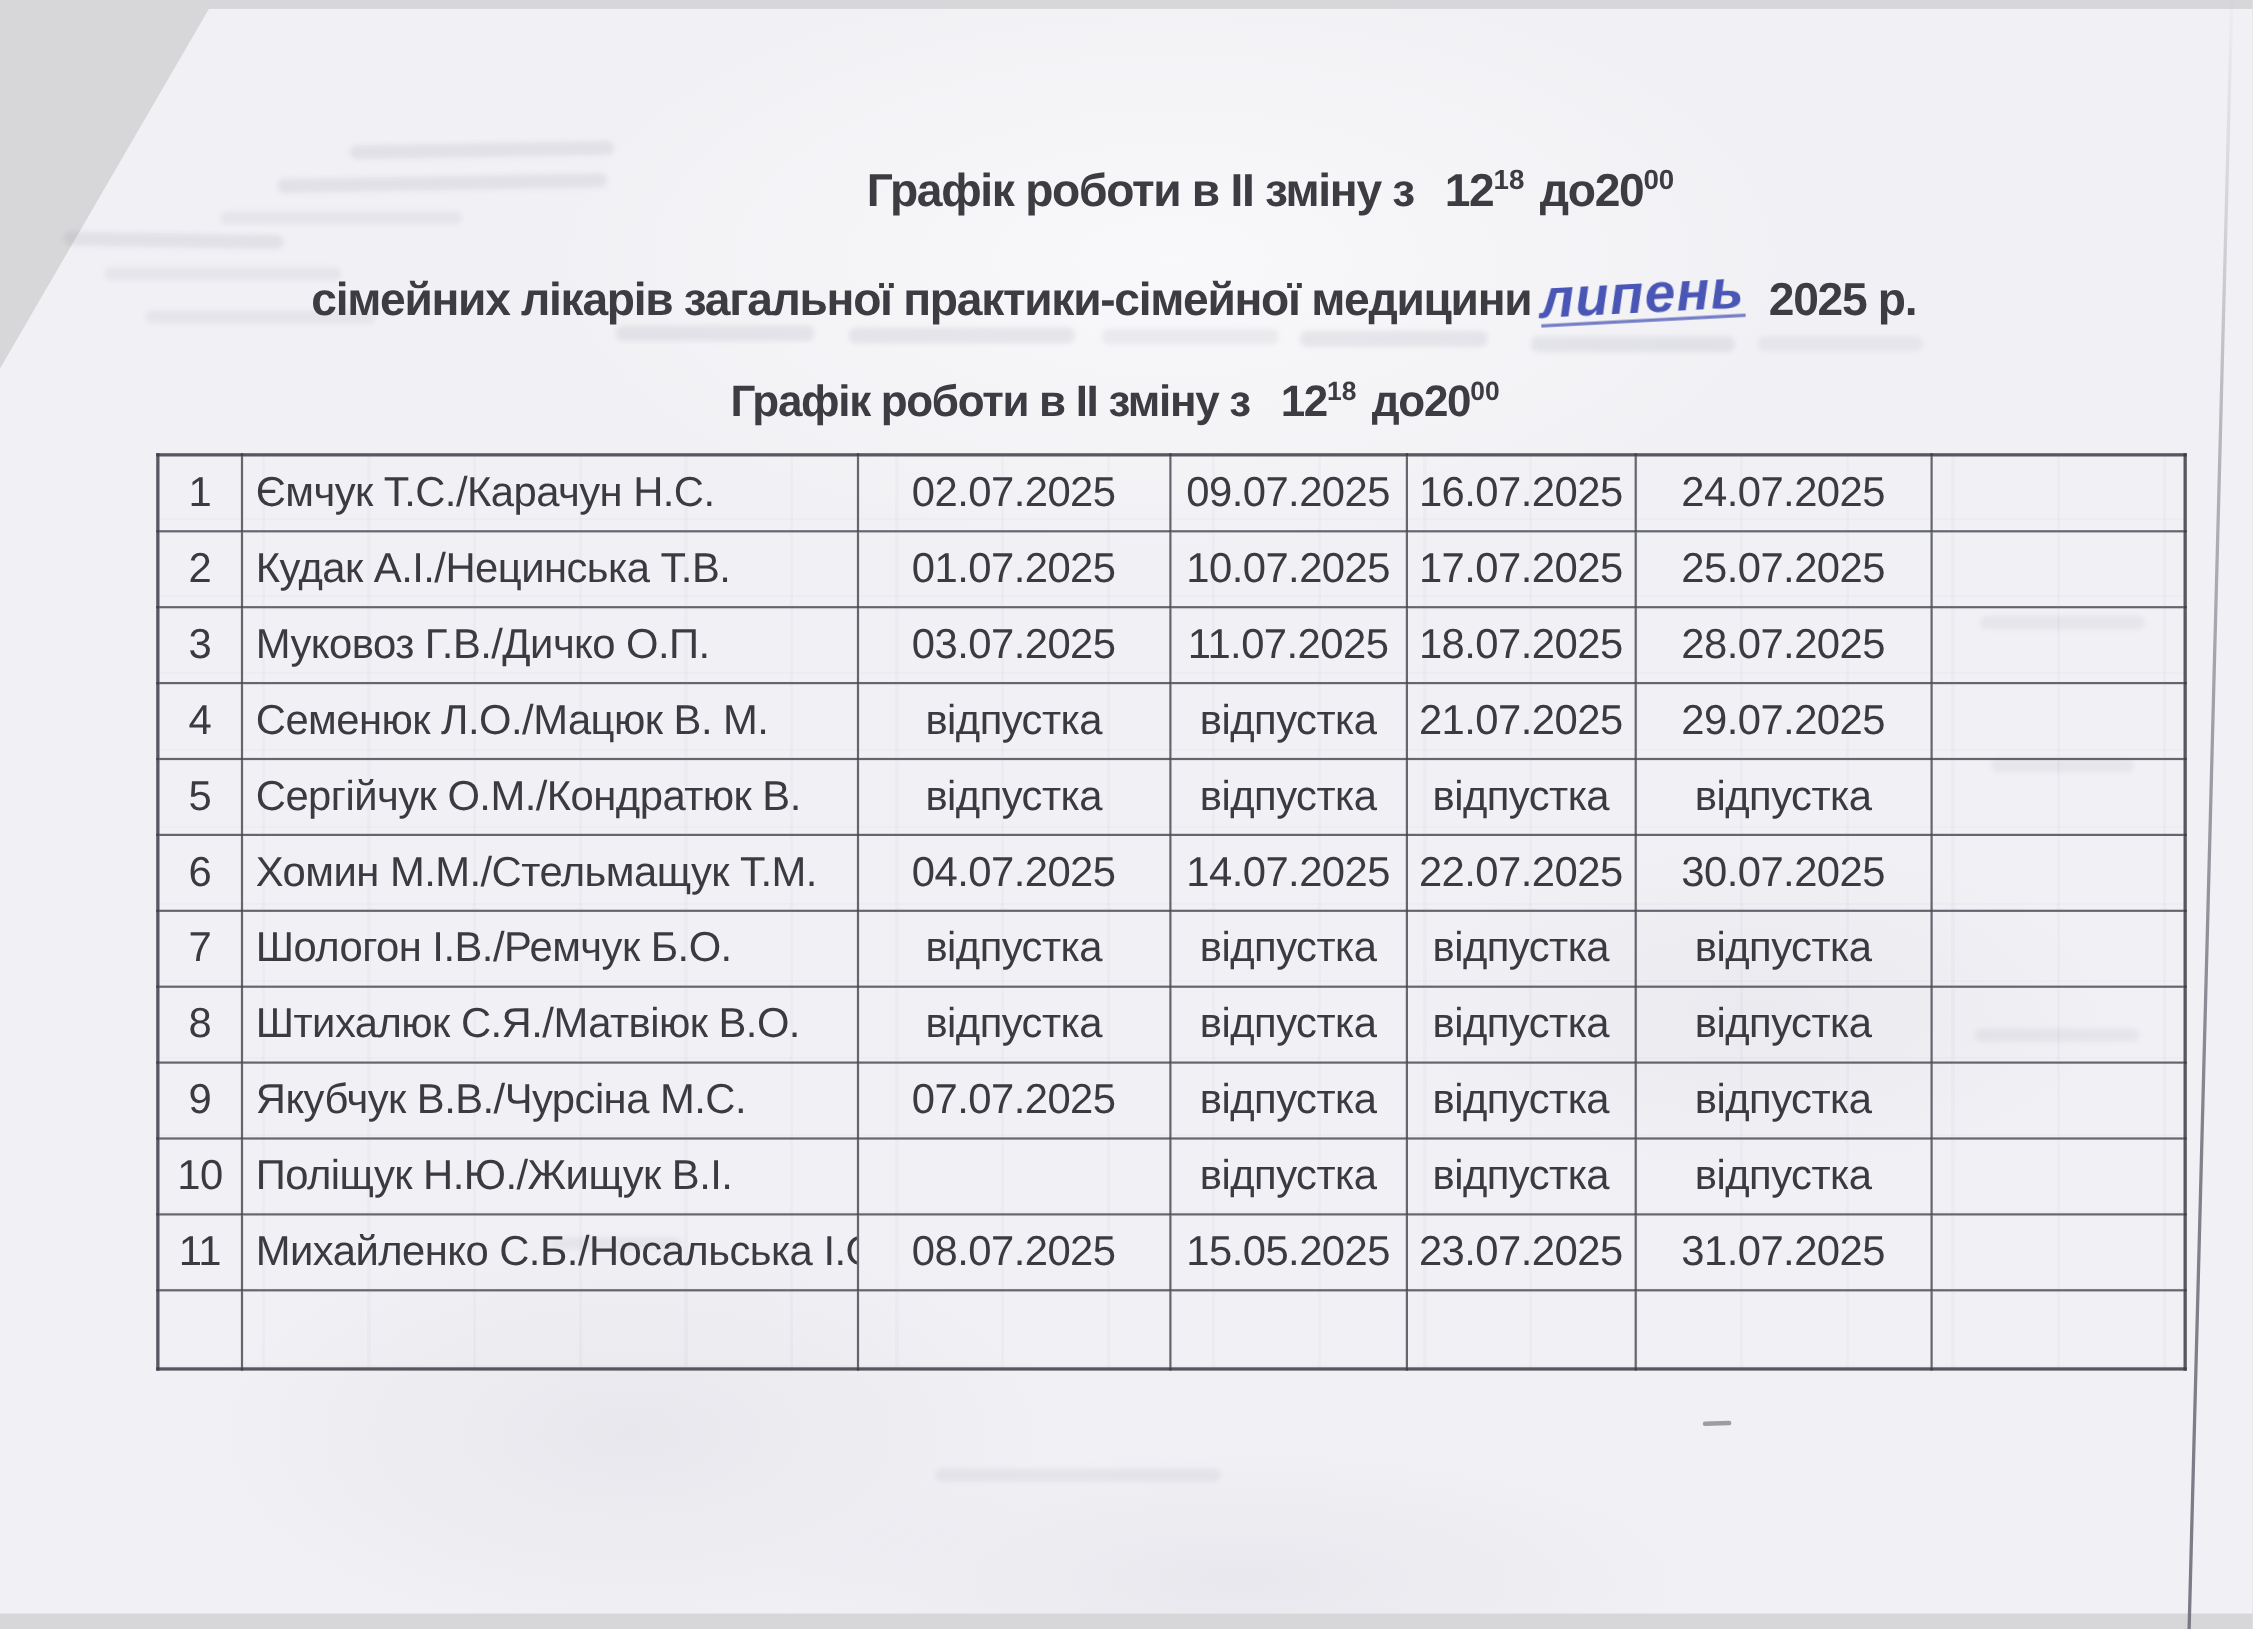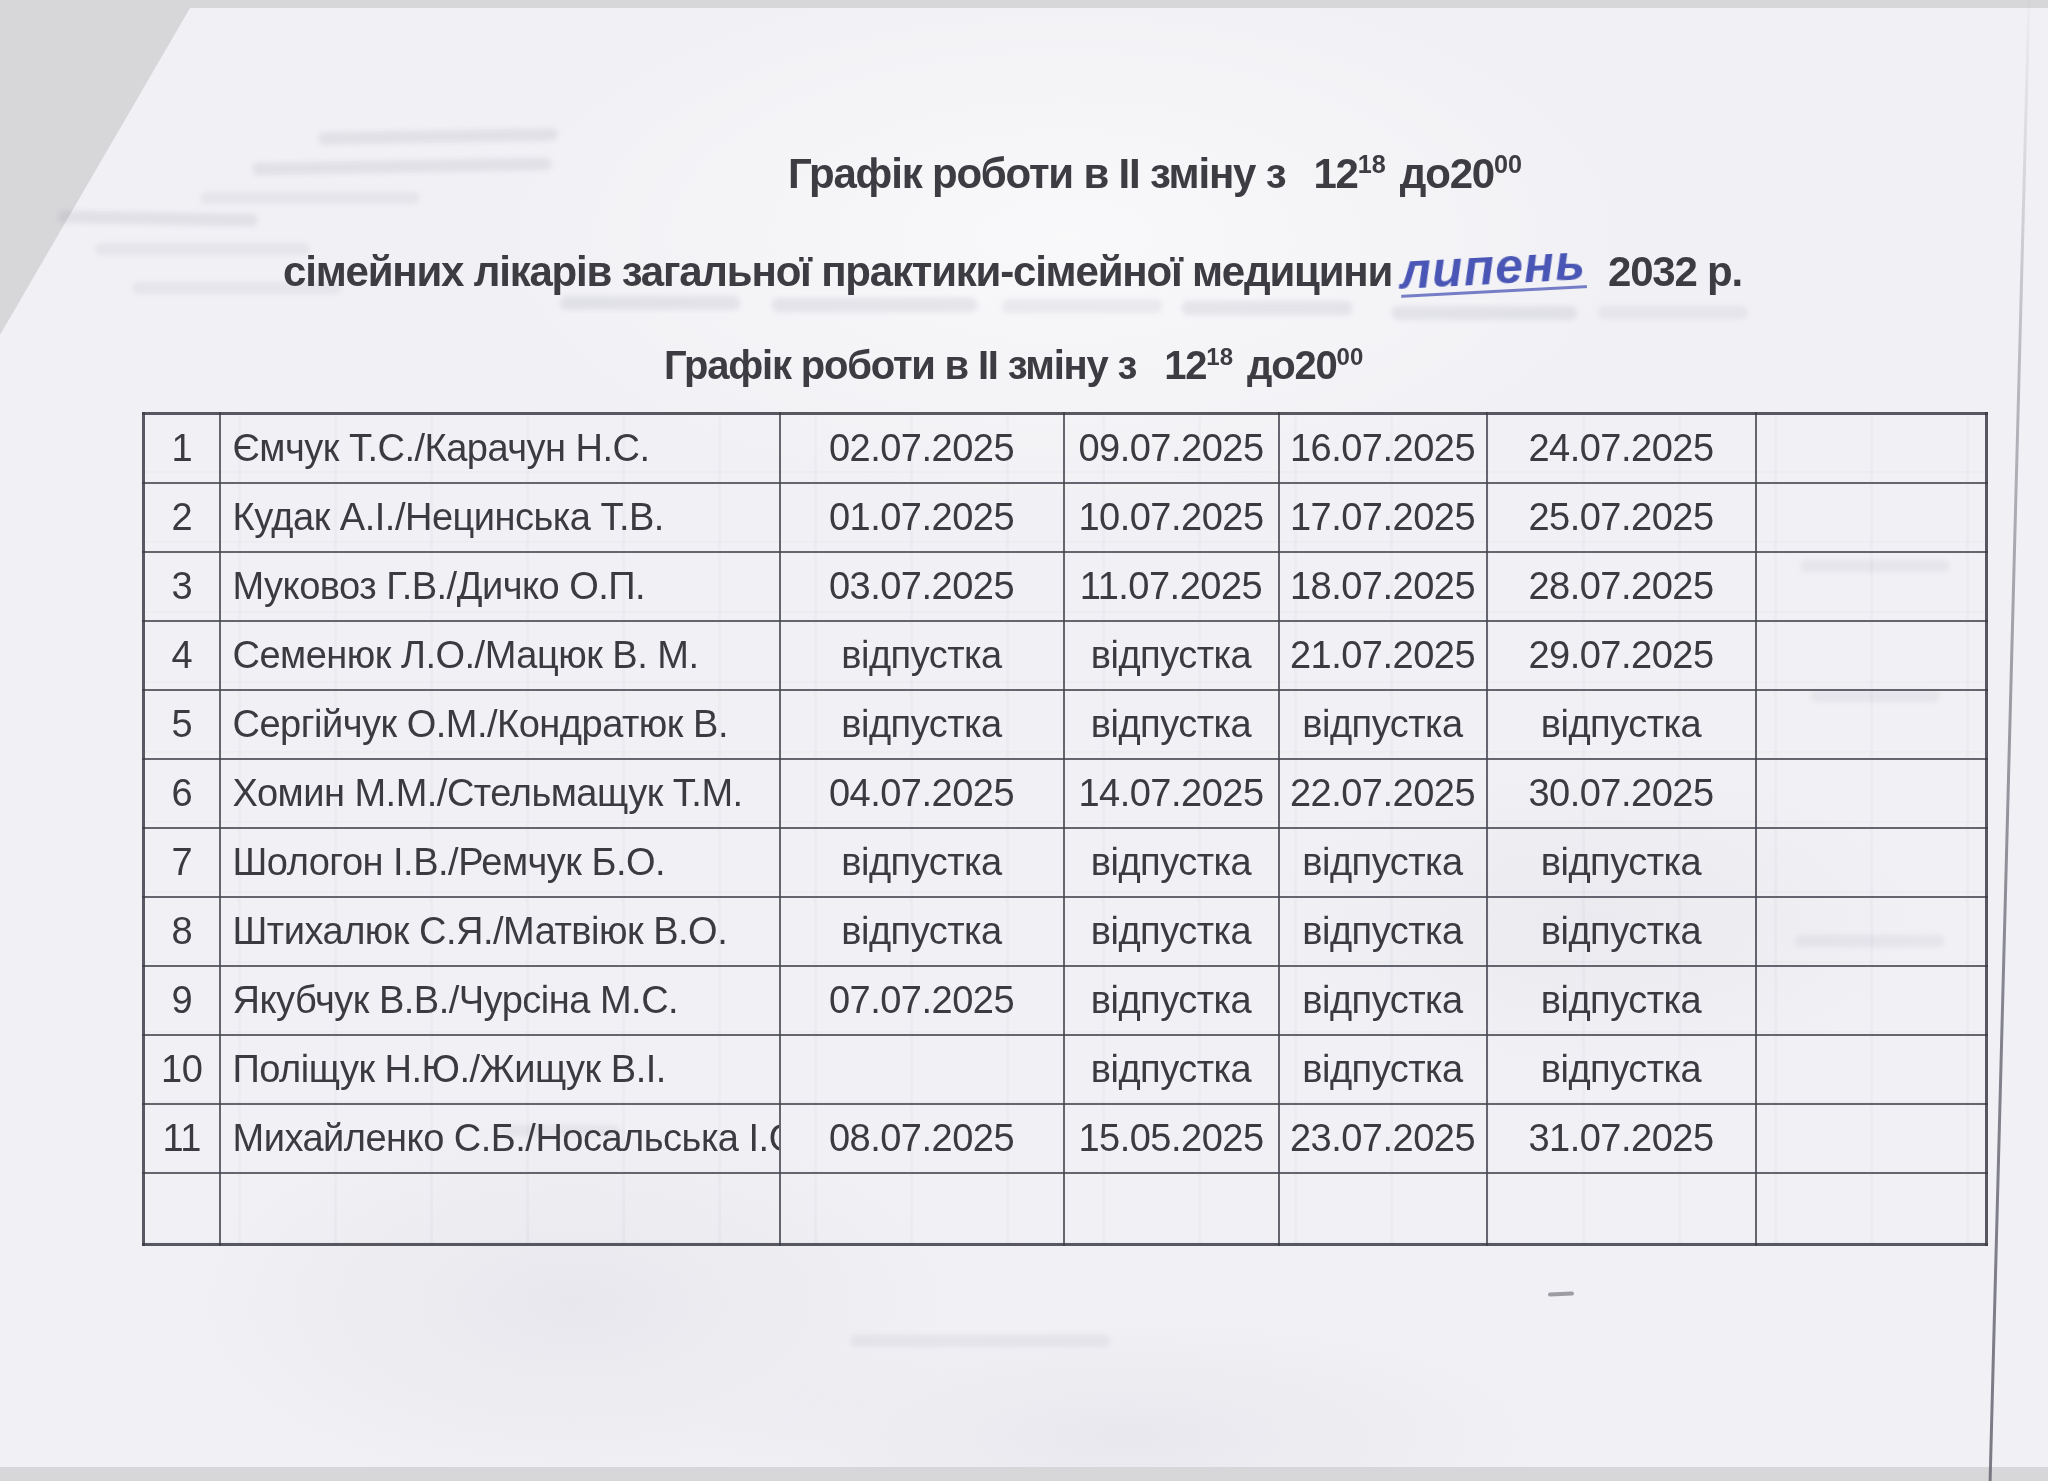--- a/index.html
+++ b/index.html
@@ -99,21 +99,21 @@
 <div class="smudge s-grey2" style="left:1810px;top:690px;width:130px;height:12px;"></div>
 <div class="smudge s-grey2" style="left:1795px;top:935px;width:150px;height:12px;"></div>
 <div class="smudge s-grey2" style="left:500px;top:1125px;width:120px;height:11px;"></div>
 <div class="smudge s-grey2" style="left:850px;top:1335px;width:260px;height:12px;"></div>
 
 <div id="title-line-1" class="title">
   <span>Графік роботи в ІІ зміну з</span><span class="gap-s"></span><span class="gap-s"></span><span><span>12</span><sup>18</sup></span><span class="gap-s"></span><span><span>до20</span><sup>00</sup></span>
 </div>
 
 <div id="subtitle-line" class="title">
-  <span>сімейних лікарів загальної практики-сімейної медицини</span><span class="handwritten">липень</span><span>2032 р.</span>
+  <span>сімейних лікарів загальної практики-сімейної медицини</span><span class="handwritten">липень</span><span>2025 р.</span>
 </div>
 
 <div id="title-line-2" class="title">
   <span>Графік роботи в ІІ зміну з</span><span class="gap-s"></span><span class="gap-s"></span><span><span>12</span><sup>18</sup></span><span class="gap-s"></span><span><span>до20</span><sup>00</sup></span>
 </div>
 
 <table id="schedule-table">
   <colgroup>
     <col style="width:76px">
       <col style="width:560px">

